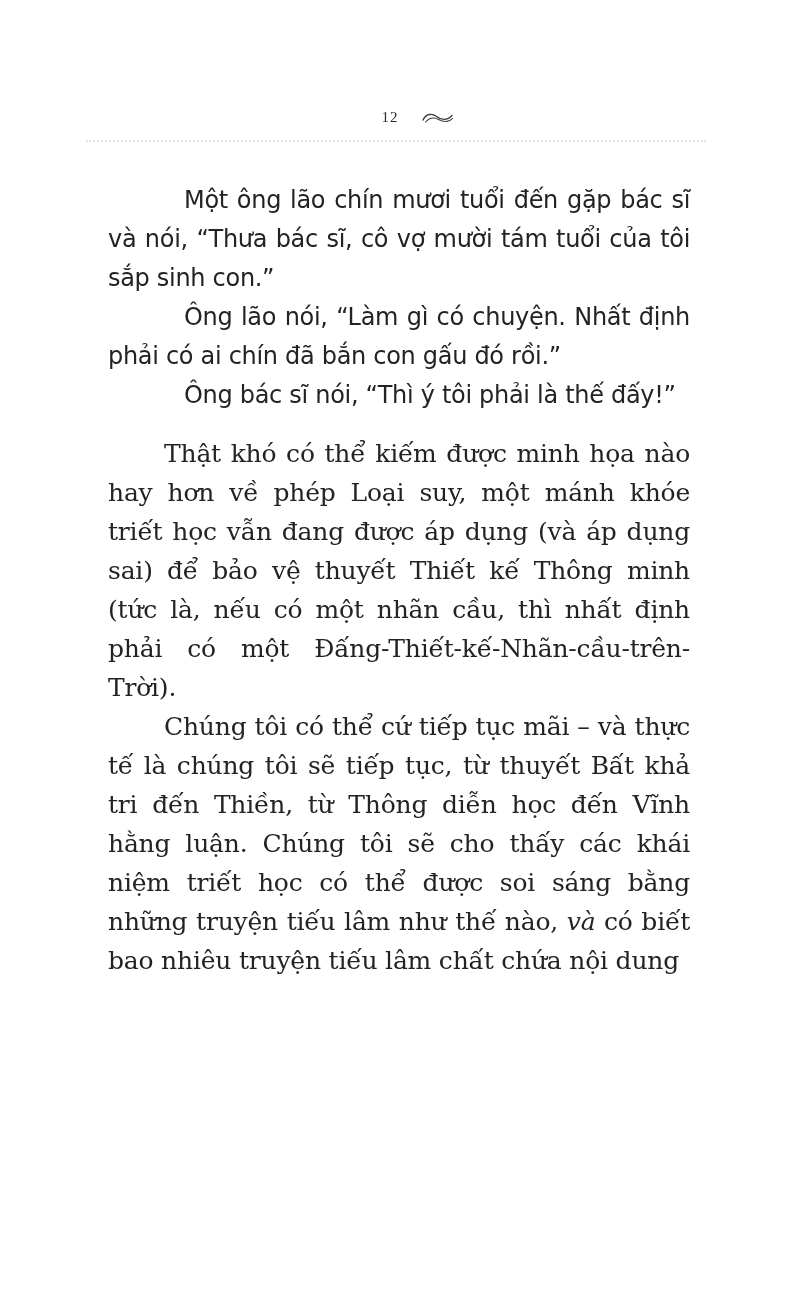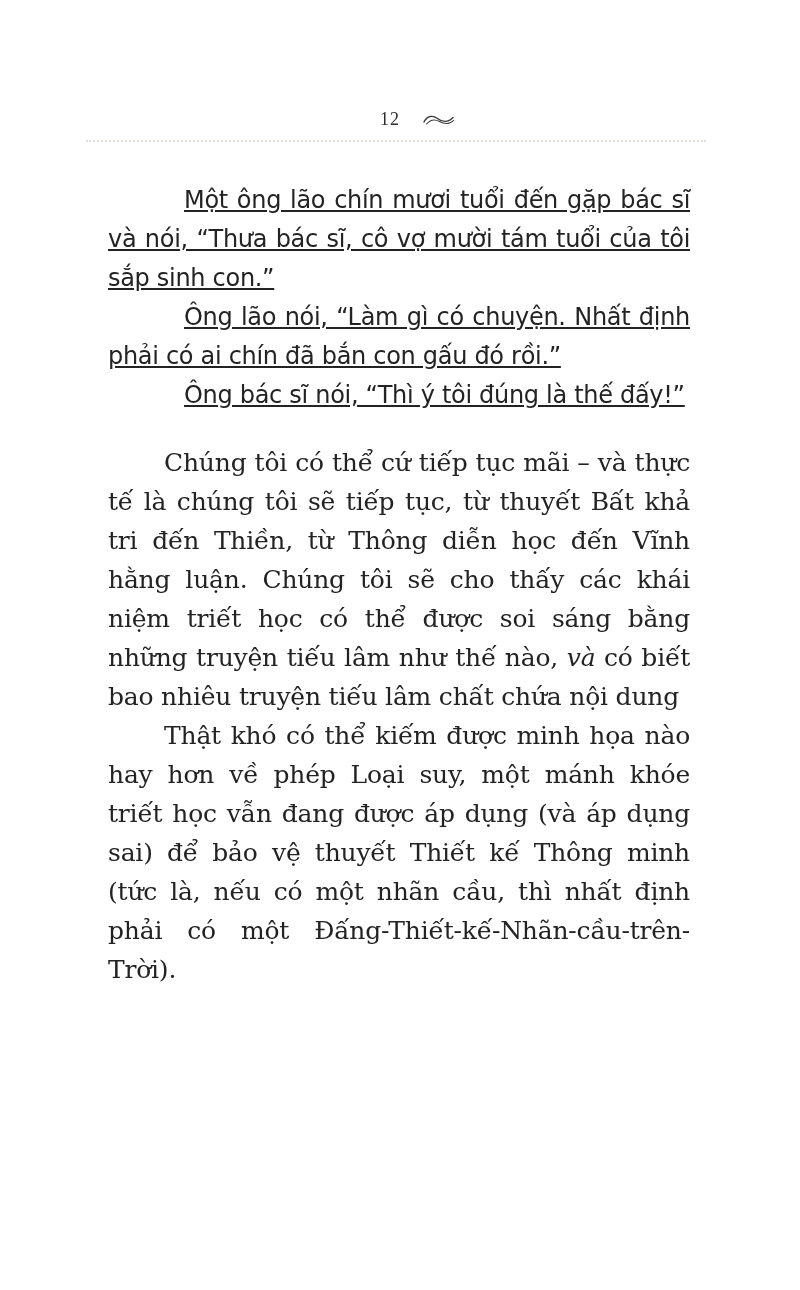--- a/index.html
+++ b/index.html
@@ -20,21 +20,21 @@
     width: 100%;
     display: flex;
     justify-content: center;
     align-items: center;
     gap: 22px;
     font-family: "Liberation Serif", "DejaVu Serif", serif;
     color: #2e2e2e;
     white-space: nowrap;
   }
   .page-number {
-    font-size: 18px;
+    font-size: 15px;
     letter-spacing: 1px;
     margin-left: 36px;
   }
   .running-title {
     font-size: 19px;
     letter-spacing: 2.6px;
     word-spacing: 7px;
   }
   .ornament { display: inline-flex; align-items: center; }
   .ornament svg { display: block; }
@@ -65,21 +65,21 @@
     letter-spacing: -0.2px;
   }
   .sans {
     font-family: "DejaVu Sans", "Liberation Sans", sans-serif;
     font-size: 24px;
     line-height: 39px;
     letter-spacing: -0.3px;
   }
 
   .para-intro { margin-bottom: 30px; }
-  .joke-block { margin-bottom: 28px; text-decoration: underline; }
+  .joke-block { margin-bottom: 19px; }
   .joke-block p { text-indent: 76px; }
   .commentary-block p { text-indent: 56px; }
   .commentary-block em { font-style: italic; }
 </style>
 </head>
 <body>
 
 <div class="page">
 
   <header class="running-header">
@@ -93,25 +93,25 @@
   </header>
 
   <div class="header-rule"></div>
 
   <main class="page-body">
 
 
     <section class="sans joke-block">
       <p>Một ông lão chín mươi tuổi đến gặp bác sĩ và nói, “Thưa bác sĩ, cô vợ mười tám tuổi của tôi sắp sinh con.”</p>
       <p>Ông lão nói, “Làm gì có chuyện. Nhất định phải có ai chín đã bắn con gấu đó rồi.”</p>
-      <p>Ông bác sĩ nói, “Thì ý tôi đúng là thế đấy!”</p>
+      <p>Ông bác sĩ nói, “Thì ý tôi phải là thế đấy!”</p>
     </section>
 
     <section class="serif commentary-block">
+      <p>Thật khó có thể kiếm được minh họa nào hay hơn về phép Loại suy, một mánh khóe triết học vẫn đang được áp dụng (và áp dụng sai) để bảo vệ thuyết Thiết kế Thông minh (tức là, nếu có một nhãn cầu, thì nhất định phải có một Đấng-Thiết-kế-Nhãn-cầu-trên-Trời).</p>
       <p>
         <span>Chúng tôi có thể cứ tiếp tục mãi – và thực tế là chúng tôi sẽ tiếp tục, từ thuyết Bất khả tri đến Thiền, từ Thông diễn học đến Vĩnh hằng luận. Chúng tôi sẽ cho thấy các khái niệm triết học có thể được soi sáng bằng những truyện tiếu lâm như thế nào, </span><em>và</em><span> có biết bao nhiêu truyện tiếu lâm chất chứa nội dung</span>
       </p>
-      <p>Thật khó có thể kiếm được minh họa nào hay hơn về phép Loại suy, một mánh khóe triết học vẫn đang được áp dụng (và áp dụng sai) để bảo vệ thuyết Thiết kế Thông minh (tức là, nếu có một nhãn cầu, thì nhất định phải có một Đấng-Thiết-kế-Nhãn-cầu-trên-Trời).</p>
     </section>
 
   </main>
 
 </div>
 
 </body></html>

